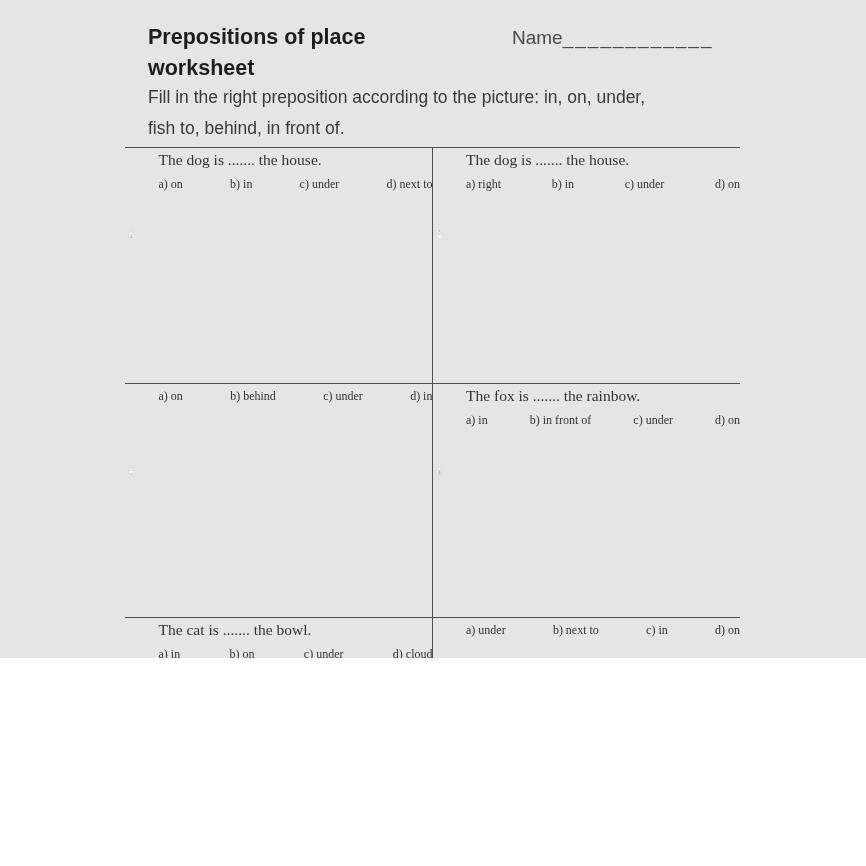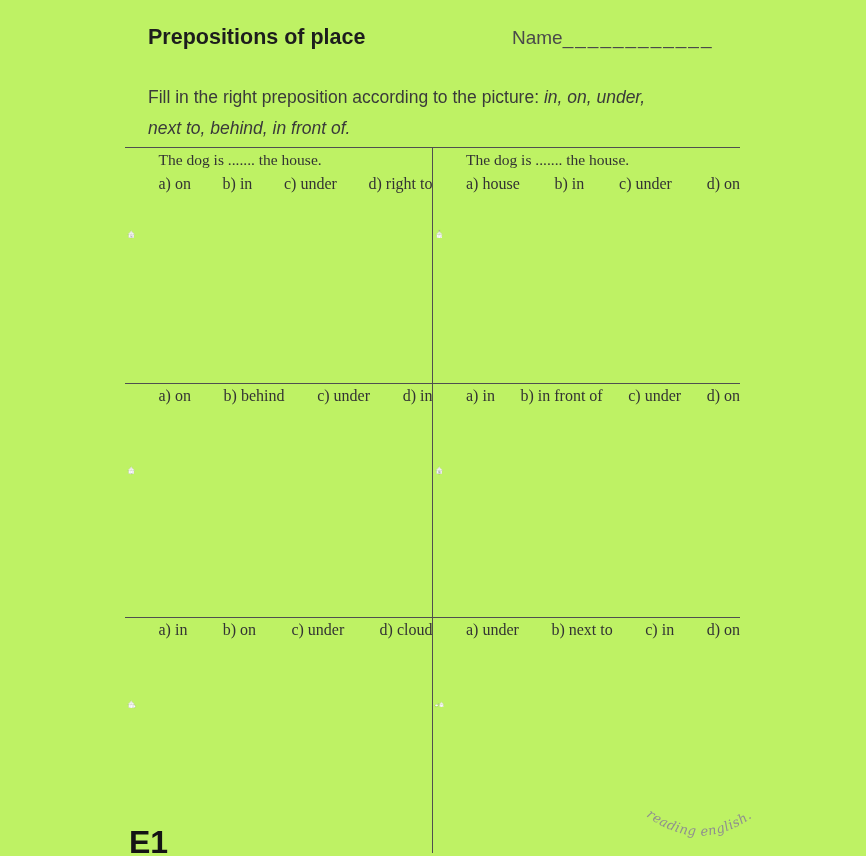--- a/index.html
+++ b/index.html
@@ -1,37 +1,37 @@
 <!DOCTYPE html>
 <html><head>
 <meta charset="utf-8">
 <style>
   html,body{margin:0;padding:0;background:#fff;}
-  .sheet{position:relative;width:866px;height:856px;background:#bef264;overflow:hidden;
+  .sheet{position:relative;width:866px;height:658px;background:#e5e5e5;overflow:hidden;
          font-family:"Liberation Sans", sans-serif;color:#333;}
   .title{position:absolute;left:148px;top:22px;font-size:21.5px;font-weight:bold;
          color:#1d1d1d;line-height:31px;}
   .name-line{position:absolute;left:512px;top:27px;font-size:19px;color:#4a4a4a;}
   .name-blank{letter-spacing:2px;color:#4a4a4a;margin-top:44px;}
   .instructions{position:absolute;left:148px;top:82px;width:600px;font-size:17.5px;
                 color:#3a3a3a;line-height:31px;}
-  .instructions .ital{font-style:italic;}
+  .instructions .ital{}
   .grid{position:absolute;left:125px;top:147px;width:615px;height:706px;}
   .grid-divider{position:absolute;left:307px;top:0;width:1px;height:706px;background:#4f4f4f;}
   .grid-row{display:flex;border-top:1px solid #4f4f4f;box-sizing:border-box;}
   .row-1{height:236px;}
   .row-2{height:234px;}
   .row-3{height:236px;}
   .cell{flex:1 1 0;display:flex;flex-direction:row;justify-content:space-between;
         box-sizing:border-box;overflow:hidden;font-family:Liberation Serif, serif;}
   .scene{display:block;margin:0 auto 6px auto;}
   .qa{padding-left:21px;padding-bottom:13px;line-height:24px;}
   .row-3 .qa{padding-bottom:52px;}
   .question{font-size:15.5px;color:#333;}
-  .options{display:flex;justify-content:space-between;width:274px;font-size:16px;color:#333;}
+  .options{display:flex;justify-content:space-between;width:274px;font-size:12px;color:#333;}
   .level-label{position:absolute;left:129px;top:824px;font-size:32px;font-weight:bold;
                color:#141414;letter-spacing:0px;}
   .watermark{position:absolute;left:640px;top:800px;}
 </style>
 </head>
 <body>
 
 <svg width="0" height="0" style="position:absolute" aria-hidden="true">
   <defs>
     <g id="house-sym">
@@ -71,57 +71,58 @@
       <path d="M-2.8,8 q2.8,2.2 5.6,0" fill="none" stroke-width="1.4"></path>
       <path d="M-13,20.5 q4,-4.5 8.5,-0.5 M-4,20 q4,-4.5 8.5,-0.5 M4.5,20 q4,-4.5 8.5,-0.5" fill="none" stroke-width="1.4"></path>
     </g>
   </defs>
 </svg>
 
 <div class="sheet">
 
   <div class="title">
     <div>Prepositions of place</div>
+    <div>worksheet</div>
   </div>
 
   <div class="name-line"><span>Name</span><span class="name-blank">____________</span>
   </div>
 
-  <div class="instructions"><span>Fill in the right preposition according to the picture: </span><span class="ital">in, on, under,</span><br><span class="ital">next to, behind, in front of.</span>
+  <div class="instructions"><span>Fill in the right preposition according to the picture: </span><span class="ital">in, on, under,</span><br><span class="ital">fish to, behind, in front of.</span>
   </div>
 
   <div class="grid">
     <div class="grid-divider"></div>
 
     <div class="grid-row row-1">
       <div class="cell">
         <svg class="scene" width="258" height="172" viewBox="0 0 300 200" role="img">
           <use href="#house-sym"></use>
           <use href="#finial-sym"></use>
           <use href="#pup-head-sym" transform="translate(150,161) scale(1.3)"></use>
         </svg>
         <div class="qa">
           <div class="question">The dog is  ....... the house.</div>
           <div class="options">
             <span>a) on</span>
             <span>b) in</span>
             <span>c) under</span>
-            <span>d) right to</span>
+            <span>d) next to</span>
           </div>
         </div>
       </div>
       <div class="cell">
         <svg class="scene" width="258" height="172" viewBox="0 0 300 200" role="img">
           <use href="#house-sym" transform="translate(7.5,12) scale(0.95)"></use>
           <use href="#pup-sit-sym" transform="translate(150,40) scale(0.82)"></use>
         </svg>
         <div class="qa">
           <div class="question">The dog is  ....... the house.</div>
           <div class="options">
-            <span>a) house</span>
+            <span>a) right</span>
             <span>b) in</span>
             <span>c) under</span>
             <span>d) on</span>
           </div>
         </div>
       </div>
     </div>
 
     <div class="grid-row row-2">
       <div class="cell">
@@ -146,20 +147,21 @@
           </div>
         </div>
       </div>
       <div class="cell">
         <svg class="scene" width="258" height="172" viewBox="0 0 300 200" role="img">
           <use href="#house-sym"></use>
           <use href="#finial-sym"></use>
           <use href="#pup-sit-sym" transform="translate(150,190.5) scale(1.5)"></use>
         </svg>
         <div class="qa">
+          <div class="question">The fox is  ....... the rainbow.</div>
           <div class="options">
             <span>a) in</span>
             <span>b) in front of</span>
             <span>c) under</span>
             <span>d) on</span>
           </div>
         </div>
       </div>
     </div>
 
@@ -171,20 +173,21 @@
           <g stroke="#4a4a4a" fill="none" stroke-linecap="round" stroke-linejoin="round">
             <path d="M243,128 Q261,139 255,157 Q252,167 244,170" stroke-width="2"></path>
             <path d="M244,134 Q254,142 250,154" stroke-width="1.4"></path>
             <path d="M216,131 Q236,121 244,137 Q253,141 249,154 Q255,166 245,172 Q243,186 229,189 Q218,191 216,187 Z" fill="#fff" stroke="none"></path>
             <path d="M216,131 Q236,121 244,137 Q253,141 249,154 Q255,166 245,172 Q243,186 229,189 Q218,191 216,187" stroke-width="2"></path>
             <path d="M229,189 v-13" stroke-width="1.5"></path>
             <path d="M222,190 q7,3 13,0.5" stroke-width="1.5"></path>
           </g>
         </svg>
         <div class="qa">
+          <div class="question">The cat is  ....... the bowl.</div>
           <div class="options">
             <span>a) in</span>
             <span>b) on</span>
             <span>c) under</span>
             <span>d) cloud</span>
           </div>
         </div>
       </div>
       <div class="cell">
         <svg class="scene" width="258" height="172" viewBox="0 0 300 200" role="img">

